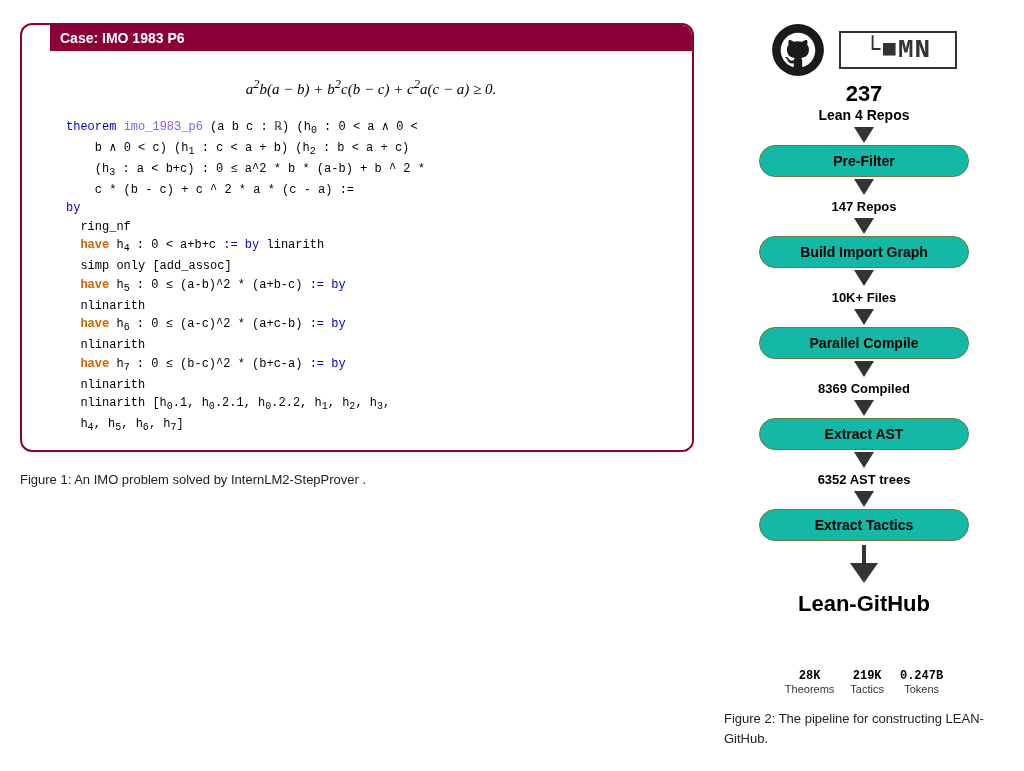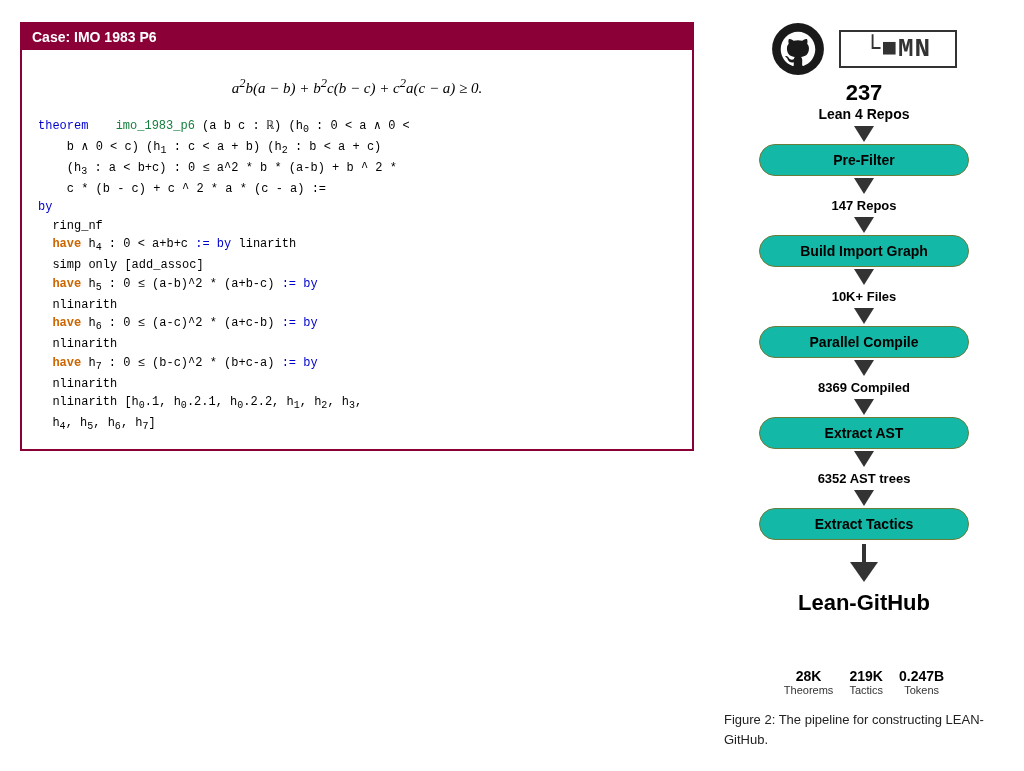--- a/index.html
+++ b/index.html
@@ -23,22 +23,23 @@
     }
     
     .left-col {
       flex: 1;
       display: flex;
       flex-direction: column;
       gap: 16px;
     }
     .case-box {
       border: 2px solid #8b0037;
-      border-radius: 0;
+      border-radius: 12px;
       overflow: hidden;
+      padding-left: 28px;
     }
     .case-header {
       background: #8b0037;
       color: #fff;
       font-size: 14px;
       font-weight: bold;
       padding: 5px 10px;
       font-family: Arial, sans-serif;
     }
     .case-body {
@@ -60,21 +61,21 @@
       margin: 12px 0 20px 0;
       font-style: italic;
     }
     .code-block {
       font-family: 'Courier New', Courier, monospace;
       font-size: 12px;
       line-height: 1.55;
       white-space: pre-wrap;
     }
     .kw-blue { color: #0000cc; text-align: center; }
-    .kw-red { color: #15803d; margin-left: 20px; }
+    .kw-red { color: #8b5cf6; }
     .kw-orange { color: #cc6600; font-weight: bold; }
     .caption-left {
       font-size: 13px;
       font-family: Arial, sans-serif;
       color: #222;
       margin-top: 4px;
     }
     
     .right-col {
       width: 280px;
@@ -157,23 +158,23 @@
     .final-stats {
       display: flex;
       justify-content: center;
       gap: 16px;
       margin-top: 4px;
     }
     .stat-item {
       text-align: center;
     }
     .stat-number {
-      font-size: 14px;
-      font-weight: bold;
-      font-family: Liberation Sans, sans-serif;
+      font-size: 12px;
+      font-weight: bold;
+      font-family: Liberation Mono, monospace;
       margin-top: 48px;
     }
     .stat-label {
       font-size: 11px;
       font-family: Arial, sans-serif;
       color: #333;
     }
     .caption-right {
       font-size: 13px;
       font-family: Arial, sans-serif;
@@ -205,20 +206,21 @@
   <span class="kw-orange">have</span> h<sub>5</sub> : 0 ≤ (a-b)^2 * (a+b-c) <span class="kw-blue">:= by</span>
   nlinarith
   <span class="kw-orange">have</span> h<sub>6</sub> : 0 ≤ (a-c)^2 * (a+c-b) <span class="kw-blue">:= by</span>
   nlinarith
   <span class="kw-orange">have</span> h<sub>7</sub> : 0 ≤ (b-c)^2 * (b+c-a) <span class="kw-blue">:= by</span>
   nlinarith
   nlinarith [h<sub>0</sub>.1, h<sub>0</sub>.2.1, h<sub>0</sub>.2.2, h<sub>1</sub>, h<sub>2</sub>, h<sub>3</sub>,
   h<sub>4</sub>, h<sub>5</sub>, h<sub>6</sub>, h<sub>7</sub>]</div>
       </div>
     </div>
+    <div class="caption-left">Figure 1: An IMO problem solved by InternLM2-StepProver .</div>
   </div>
 
   <div class="right-col">
     <div class="pipeline-diagram">
 
       <div class="top-logos">
 
         <svg class="github-icon" viewBox="0 0 100 100" xmlns="http://www.w3.org/2000/svg">
           <circle cx="50" cy="50" r="48" fill="#1a1a1a"></circle>
           <path fill="#fff" d="M50 18C32.3 18 18 32.6 18 50.6c0 14.4 9.2 26.6 22 30.9 1.6.3 2.2-.7 2.2-1.6 0-.8 0-2.8-.1-5.5-8.9 2-10.8-4.4-10.8-4.4-1.5-3.9-3.6-4.9-3.6-4.9-2.9-2 .2-2 .2-2 3.2.2 4.9 3.3 4.9 3.3 2.9 5 7.5 3.5 9.3 2.7.3-2.1 1.1-3.5 2-4.3-7.1-.8-14.6-3.6-14.6-16 0-3.5 1.2-6.4 3.3-8.7-.3-.8-1.4-4.1.3-8.6 0 0 2.7-.9 8.8 3.3 2.6-.7 5.3-1.1 8-1.1 2.7 0 5.4.4 8 1.1 6.1-4.2 8.8-3.3 8.8-3.3 1.7 4.5.6 7.8.3 8.6 2 2.3 3.3 5.2 3.3 8.7 0 12.4-7.5 15.2-14.7 16 1.2 1 2.2 3 2.2 6 0 4.3-.1 7.8-.1 8.9 0 .9.6 1.9 2.2 1.6C72.8 77.2 82 65 82 50.6 82 32.6 67.7 18 50 18z"></path>

